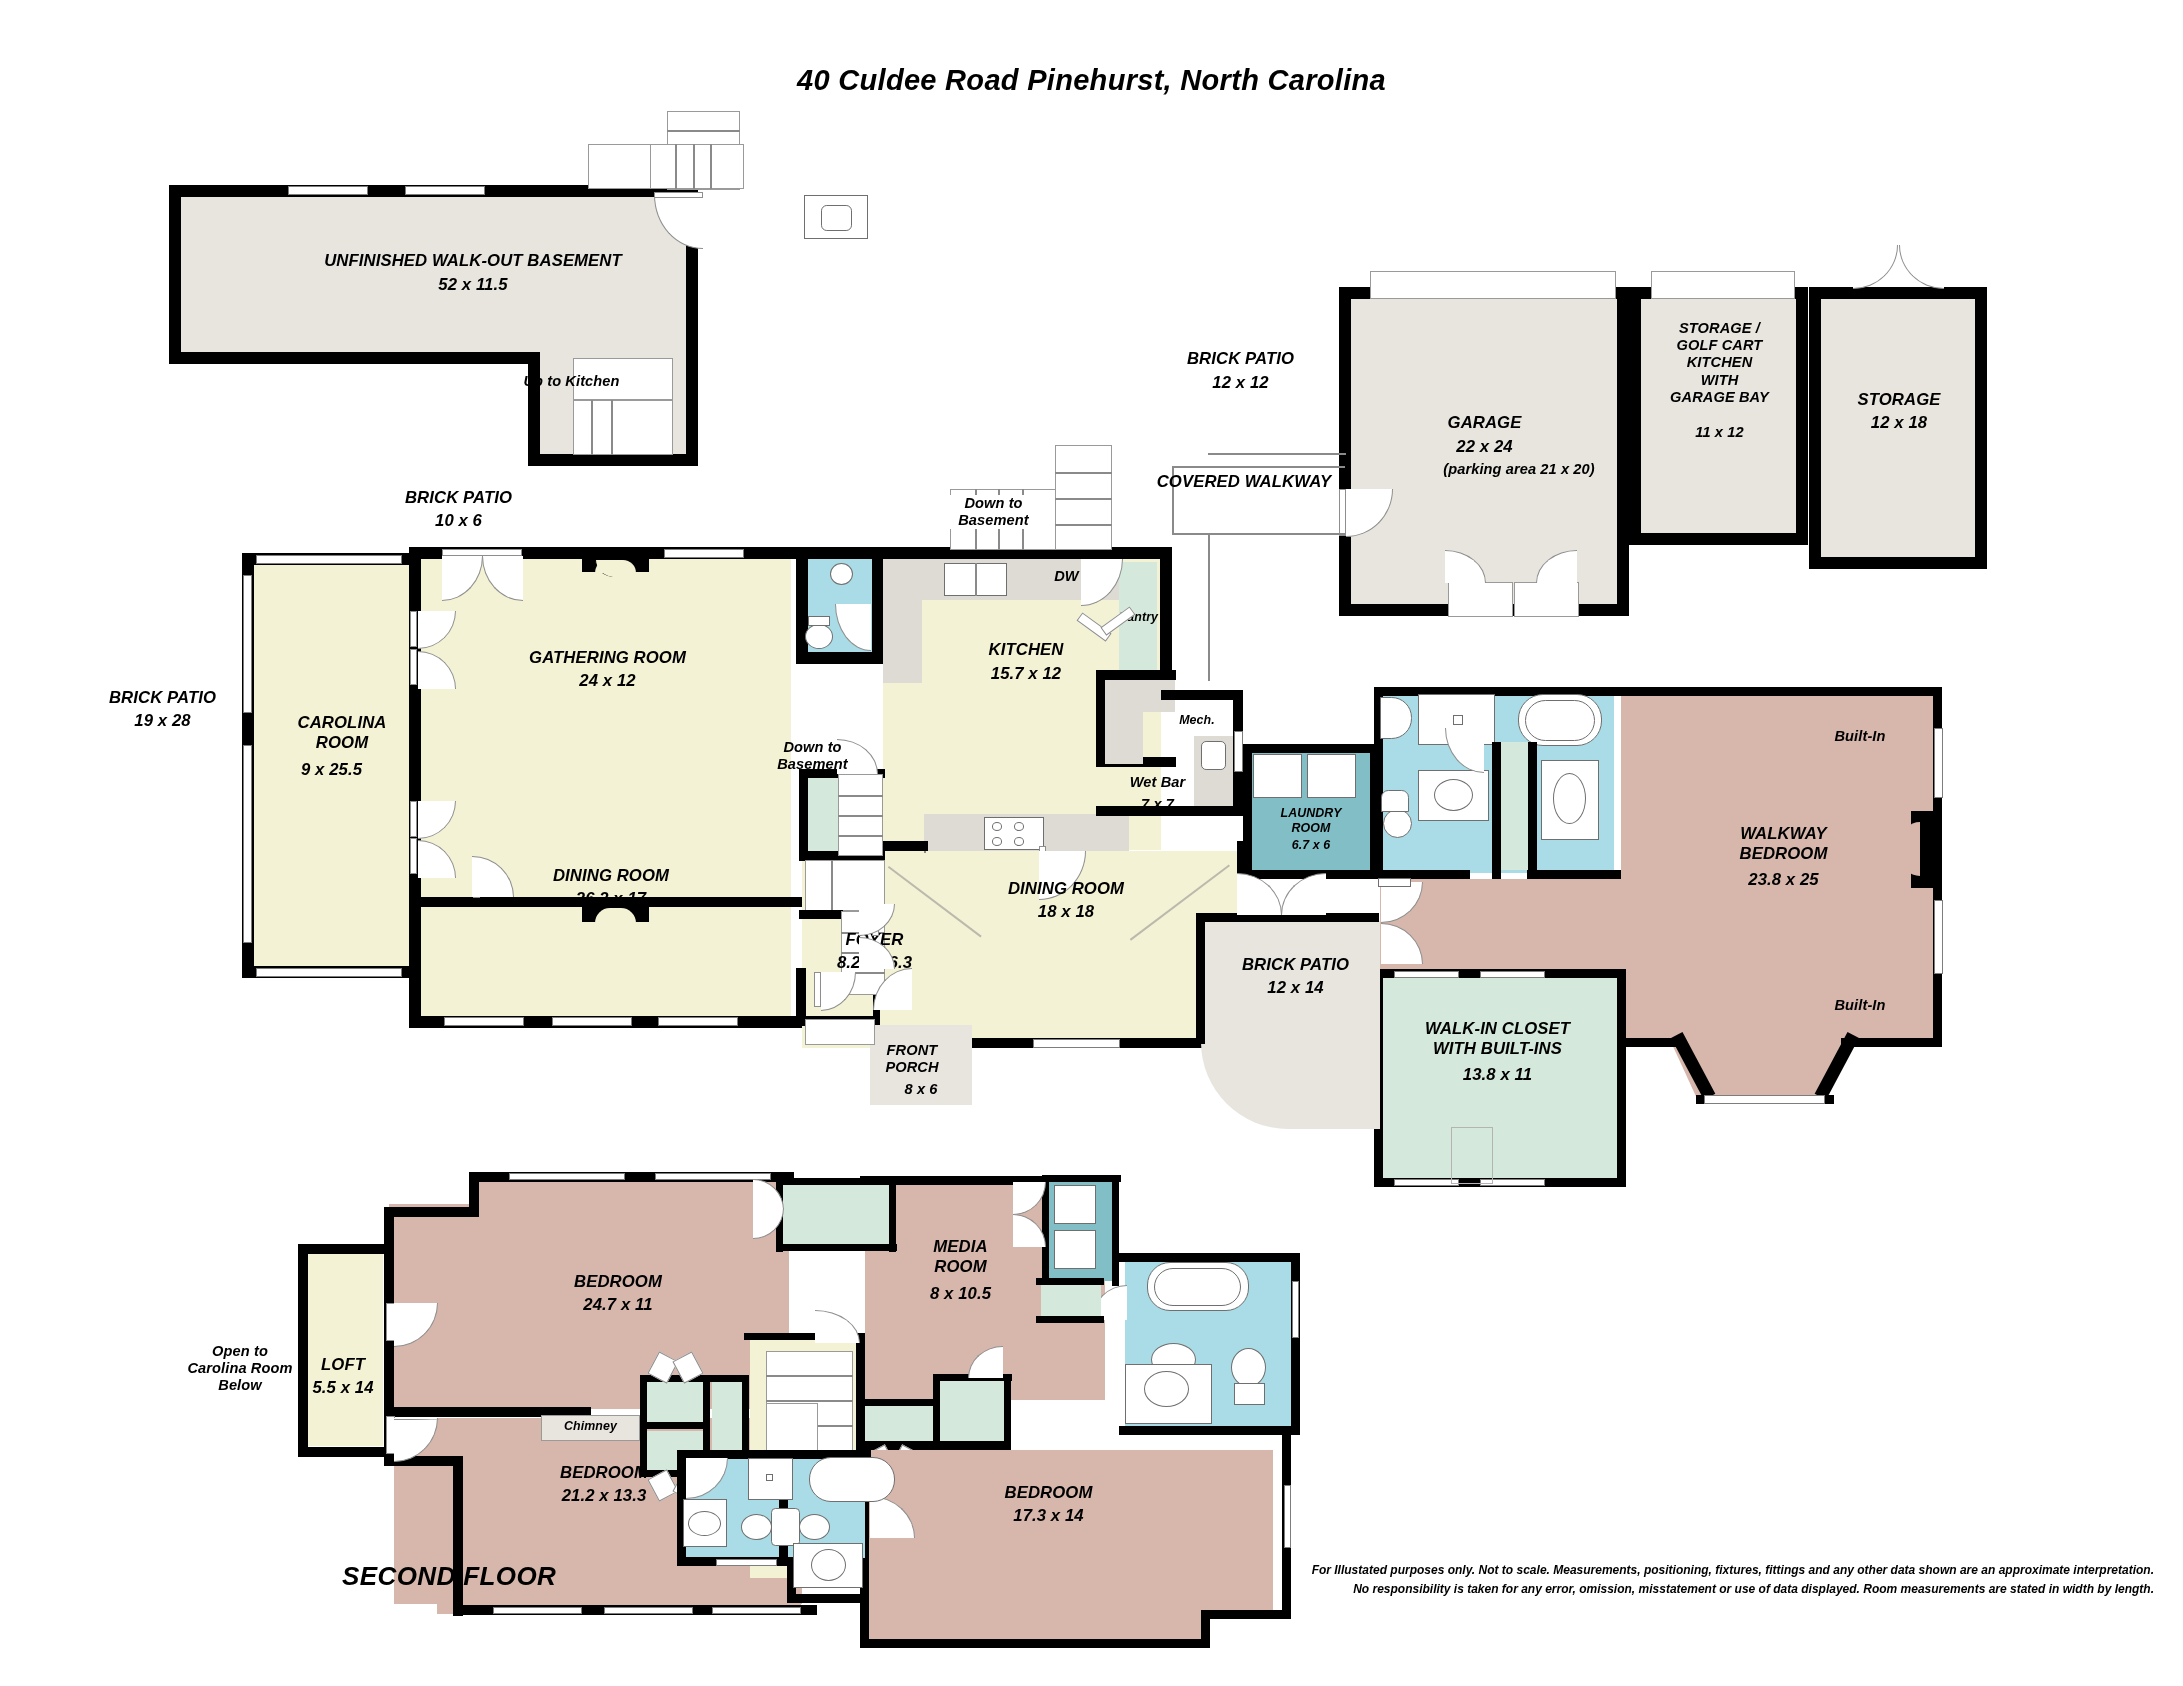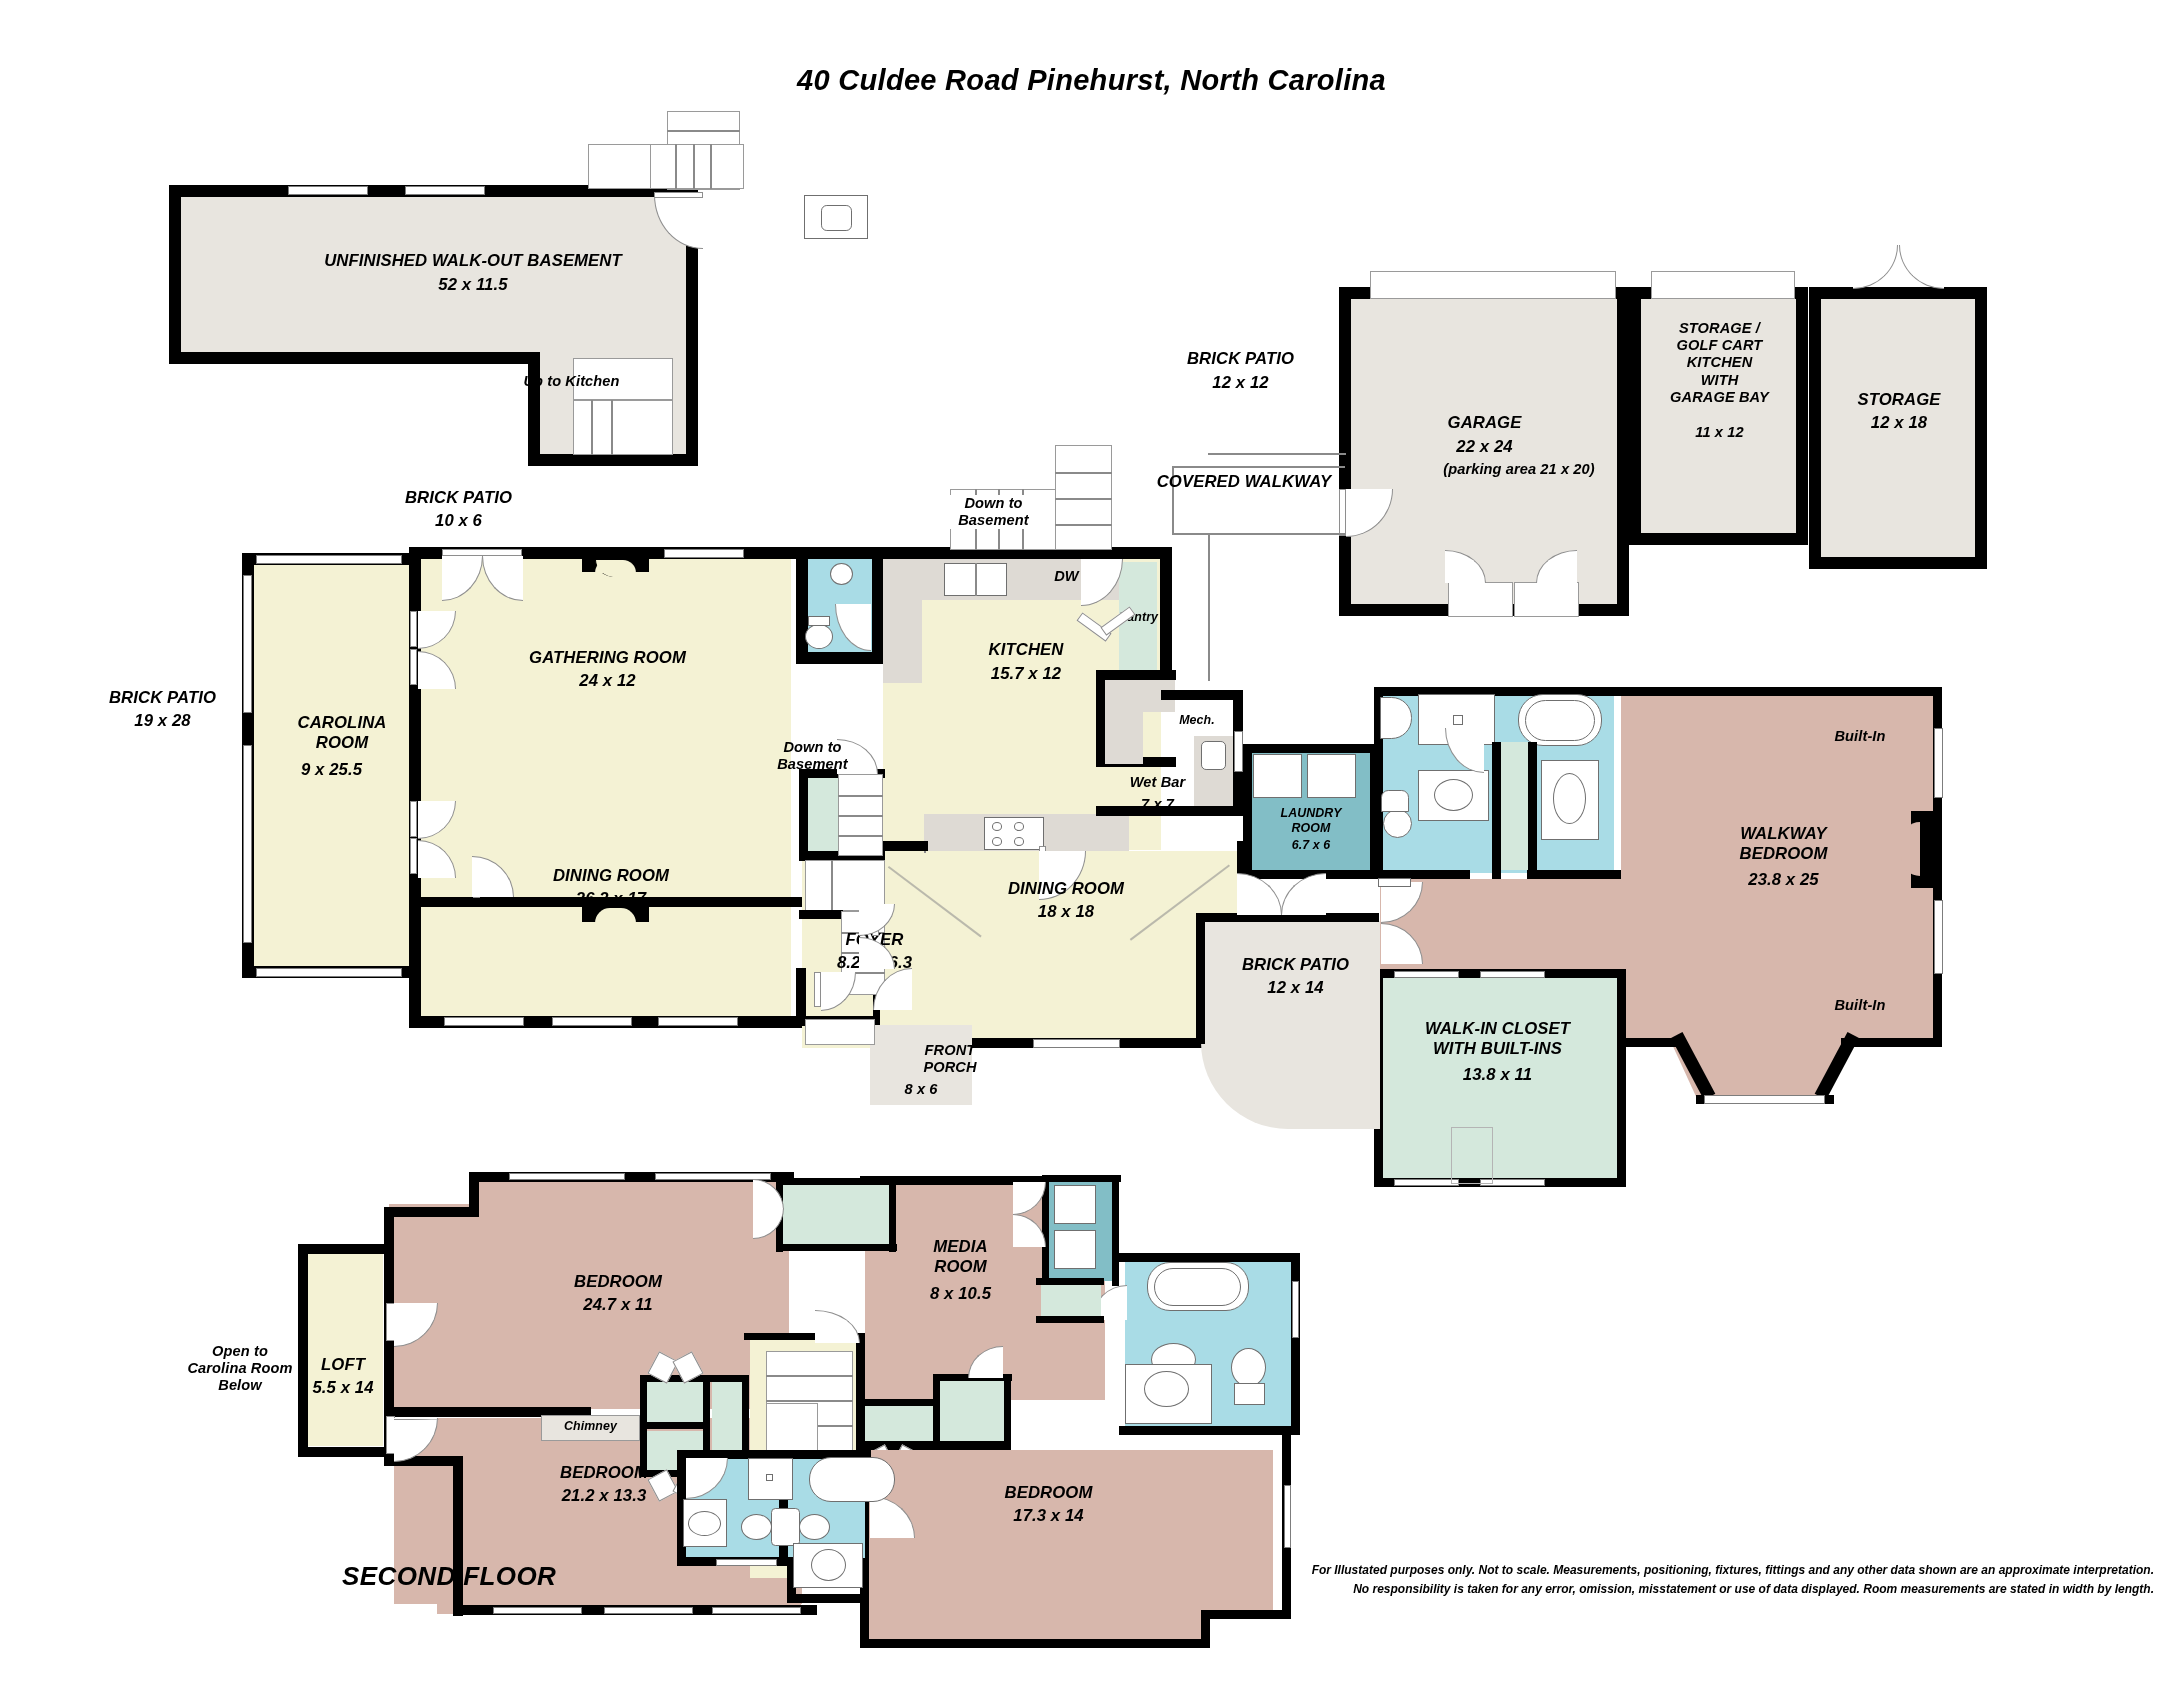--- a/index.html
+++ b/index.html
@@ -319,21 +319,21 @@
     <div class="lbl big" style="left:798px;top:953px;width:153px;">8.2 x 16.3</div>
 
     <div class="white" style="left:814px;top:972px;width:7.3px;height:35px;border:1.5px solid #8e8e8e;"></div>
     <div class="arc br" style="left:821px;top:972px;width:35px;height:39px;"></div>
     <div class="white" style="left:872px;top:904px;width:7.3px;height:32px;border:1.5px solid #8e8e8e;"></div>
     <div class="arc br" style="left:859px;top:904px;width:36px;height:32px;"></div>
     <div class="arc tr" style="left:859px;top:937px;width:36px;height:32px;"></div>
     <div class="arc tl" style="left:873px;top:968px;width:39px;height:42px;"></div>
 
     <div class="room f-grey" style="left:870px;top:1025px;width:102px;height:80px;"></div>
-    <div class="lbl med" style="left:906px;top:1042px;width:88px;">FRONT
+    <div class="lbl med" style="left:868px;top:1042px;width:88px;">FRONT
 PORCH</div>
     <div class="lbl med" style="left:870px;top:1081px;width:102px;">8 x 6</div>
     <div class="white" style="left:805px;top:1019px;width:70px;height:26px;border:1.5px solid #9a9a9a;"></div>
 
     <div class="room f-teal" style="left:1249px;top:751px;width:122px;height:121px;"></div>
     <div class="wall" style="left:1243px;top:744px;width:135px;height:8.7px;"></div>
     <div class="wall" style="left:1243px;top:744px;width:8.7px;height:135px;"></div>
     <div class="wall" style="left:1243px;top:870px;width:135px;height:8.7px;"></div>
     <div class="wall" style="left:1370px;top:744px;width:8.7px;height:135px;"></div>
     <div class="fix" style="left:1253px;top:754px;width:49px;height:44px;"></div>

